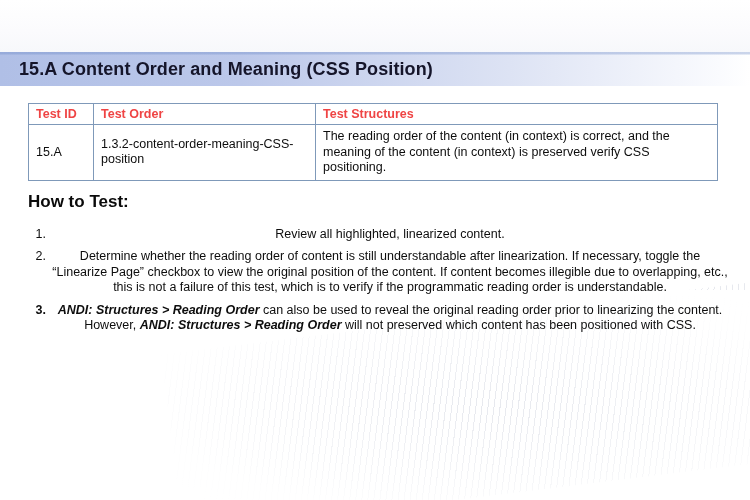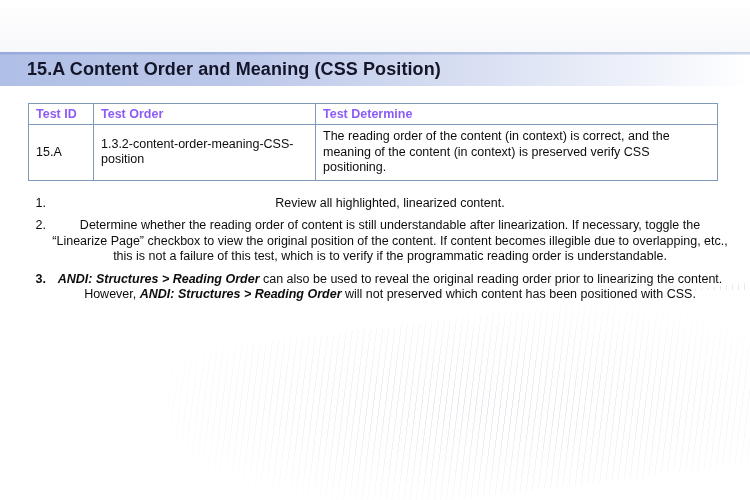--- a/index.html
+++ b/index.html
@@ -59,21 +59,21 @@
 
   
   .title-band {
     position: absolute;
     left: 0;
     top: 52px;
     width: 750px;
     height: 34px;
     display: flex;
     align-items: center;
-    padding-left: 27px;
+    padding-left: 19px;
     background:
       linear-gradient(to bottom, rgba(104, 134, 196, 0.35) 0px, rgba(104, 134, 196, 0.35) 2px, rgba(255, 255, 255, 0) 3px),
       linear-gradient(to right, #b0bfe6 0%, #bcc8ea 32%, #dde3f4 68%, #fafbfe 96%, #ffffff 100%);
   }
   .title-band h1 {
     font-size: 18px;
     font-weight: bold;
     color: #15152a;
     letter-spacing: 0.1px;
   }
@@ -95,21 +95,21 @@
   }
   .test-table th, .test-table td {
     border: 1px solid #7f99b9;
     font-size: 12.5px;
     text-align: left;
     vertical-align: middle;
   }
   .test-table th {
     font-weight: bold;
     padding: 3px 7px;
-    color: #8b5cf6;
+    color: #ef4444;
   }
   .test-table td {
     padding: 4px 7px;
     line-height: 15.5px;
     color: #0d0d0d;
   }
   .col-id   { width: 65px; }
   .col-name { width: 222px; }
   .col-cond { width: auto; }
 
@@ -156,32 +156,33 @@
     <table class="test-table">
       <colgroup>
         <col class="col-id">
           <col class="col-name">
           <col class="col-cond">
       </colgroup>
       <thead>
         <tr>
           <th>Test ID</th>
           <th>Test Order</th>
-          <th>Test Determine</th>
+          <th>Test Structures</th>
         </tr>
       </thead>
       <tbody>
         <tr>
           <td>15.A</td>
           <td>1.3.2-content-order-meaning-CSS-position</td>
           <td>The reading order of the content (in context) is correct, and the meaning of the content (in context) is preserved verify CSS positioning.</td>
         </tr>
       </tbody>
     </table>
 
+    <h2 class="how-to">How to Test:</h2>
 
     <div class="steps">
       <div class="step">
         <span class="num">1.</span>
         <span class="step-text"><span>Review all highlighted, linearized content.</span></span>
       </div>
       <div class="step">
         <span class="num">2.</span>
         <span class="step-text"><span>Determine whether the reading order of content is still understandable after linearization. If necessary, toggle the “Linearize Page” checkbox to view the original position of the content. If content becomes illegible due to overlapping, etc., this is not a failure of this test, which is to verify if the programmatic reading order is understandable.</span></span>
       </div>

